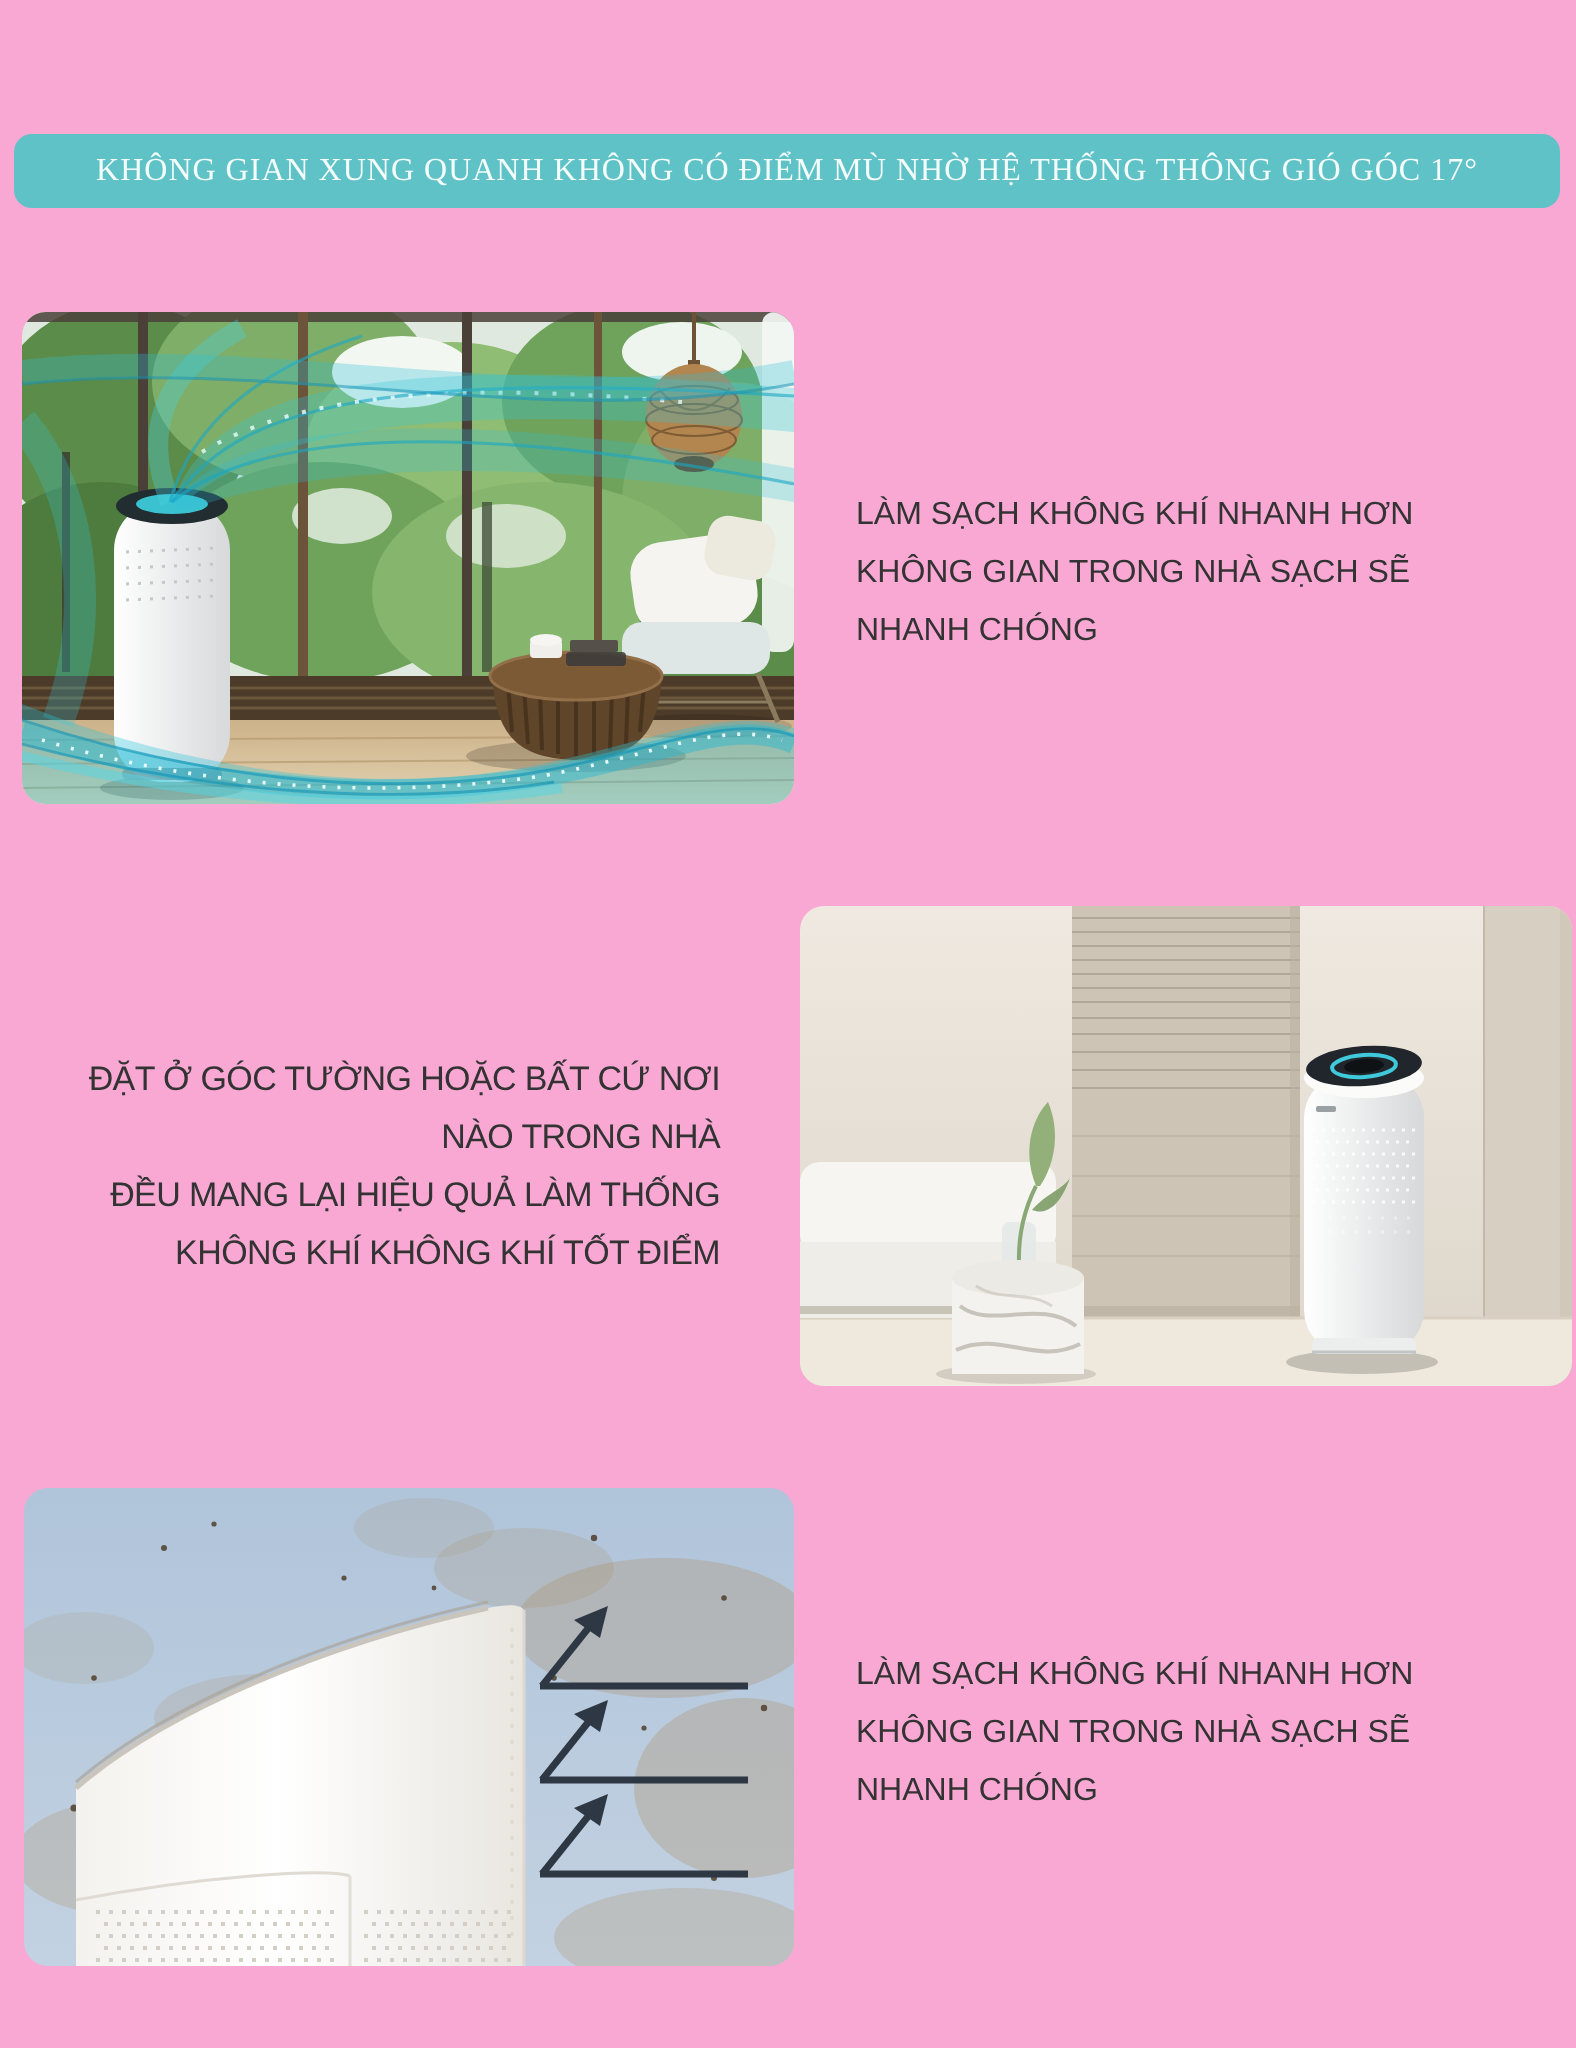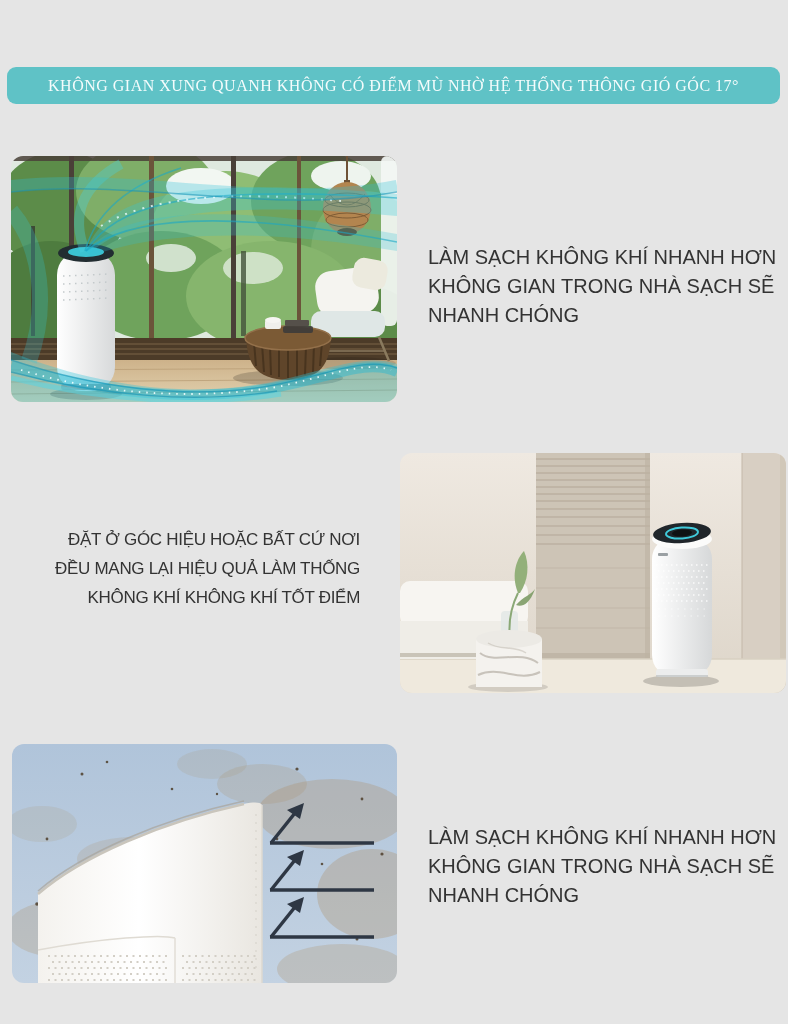--- a/index.html
+++ b/index.html
@@ -1,30 +1,30 @@
 <!DOCTYPE html>
 <html style="--banner-bg: #5fc2c6; --banner-text: #f4fcfc; --caption-text: #333333;"><head>
 <meta charset="utf-8">
 <style>
   html,body{margin:0;padding:0;background:#ffffff;}
-  #page{position:relative;width:788px;height:1024px;background:#e5e5e5;overflow:hidden;
+  #page{position:relative;width:788px;height:1024px;background:#f9a8d4;overflow:hidden;
         font-family:"Liberation Sans",sans-serif;}
   
   .banner{position:absolute;left:7px;top:67px;width:773px;height:37px;border-radius:9px;
           background:var(--banner-bg,#5fc2c6);display:flex;align-items:center;justify-content:center;}
   .banner-text{color:var(--banner-text,#f4fcfc);font-family:"Liberation Serif",serif;
                font-size:16px;letter-spacing:.5px;white-space:nowrap;}
   
   .shot{position:absolute;border-radius:12px;overflow:hidden;display:block;}
   .shot svg{display:block;}
   #shot1{left:11px;top:156px;width:386px;height:246px;}
   #shot2{left:400px;top:453px;width:386px;height:240px;}
   #shot3{left:12px;top:744px;width:385px;height:239px;}
   
-  .caption{position:absolute;color:var(--caption-text,#333333);font-size:20px;line-height:29px;}
+  .caption{position:absolute;color:var(--caption-text,#333333);font-size:16px;line-height:29px;}
   .caption div{white-space:nowrap;}
   #cap1{left:428px;top:243px;text-align:left;}
   #cap2{right:428px;top:525px;text-align:right;font-size:17px;letter-spacing:-.3px;}
   #cap3{left:428px;top:823px;text-align:left;}
 </style>
 </head>
 <body>
 
 <div id="page">
 
@@ -154,21 +154,22 @@
     </svg>
   </div>
 
   <div class="caption" id="cap1">
     <div>LÀM SẠCH KHÔNG KHÍ NHANH HƠN</div>
     <div>KHÔNG GIAN TRONG NHÀ SẠCH SẼ</div>
     <div>NHANH CHÓNG</div>
   </div>
 
   <div class="caption" id="cap2">
-    <div>ĐẶT Ở GÓC HIỆU HOẶC BẤT CỨ NƠI</div>
+    <div>ĐẶT Ở GÓC TƯỜNG HOẶC BẤT CỨ NƠI</div>
+    <div>NÀO TRONG NHÀ</div>
     <div>ĐỀU MANG LẠI HIỆU QUẢ LÀM THỐNG</div>
     <div>KHÔNG KHÍ KHÔNG KHÍ TỐT ĐIỂM</div>
   </div>
 
   <div class="shot" id="shot2">
     <svg width="386" height="240" viewBox="0 0 386 240">
       <defs>
         <linearGradient id="g2wall" x1="0" y1="0" x2="0" y2="1">
           <stop offset="0" stop-color="#efe9e1"></stop>
             <stop offset="1" stop-color="#ddd5c9"></stop>

